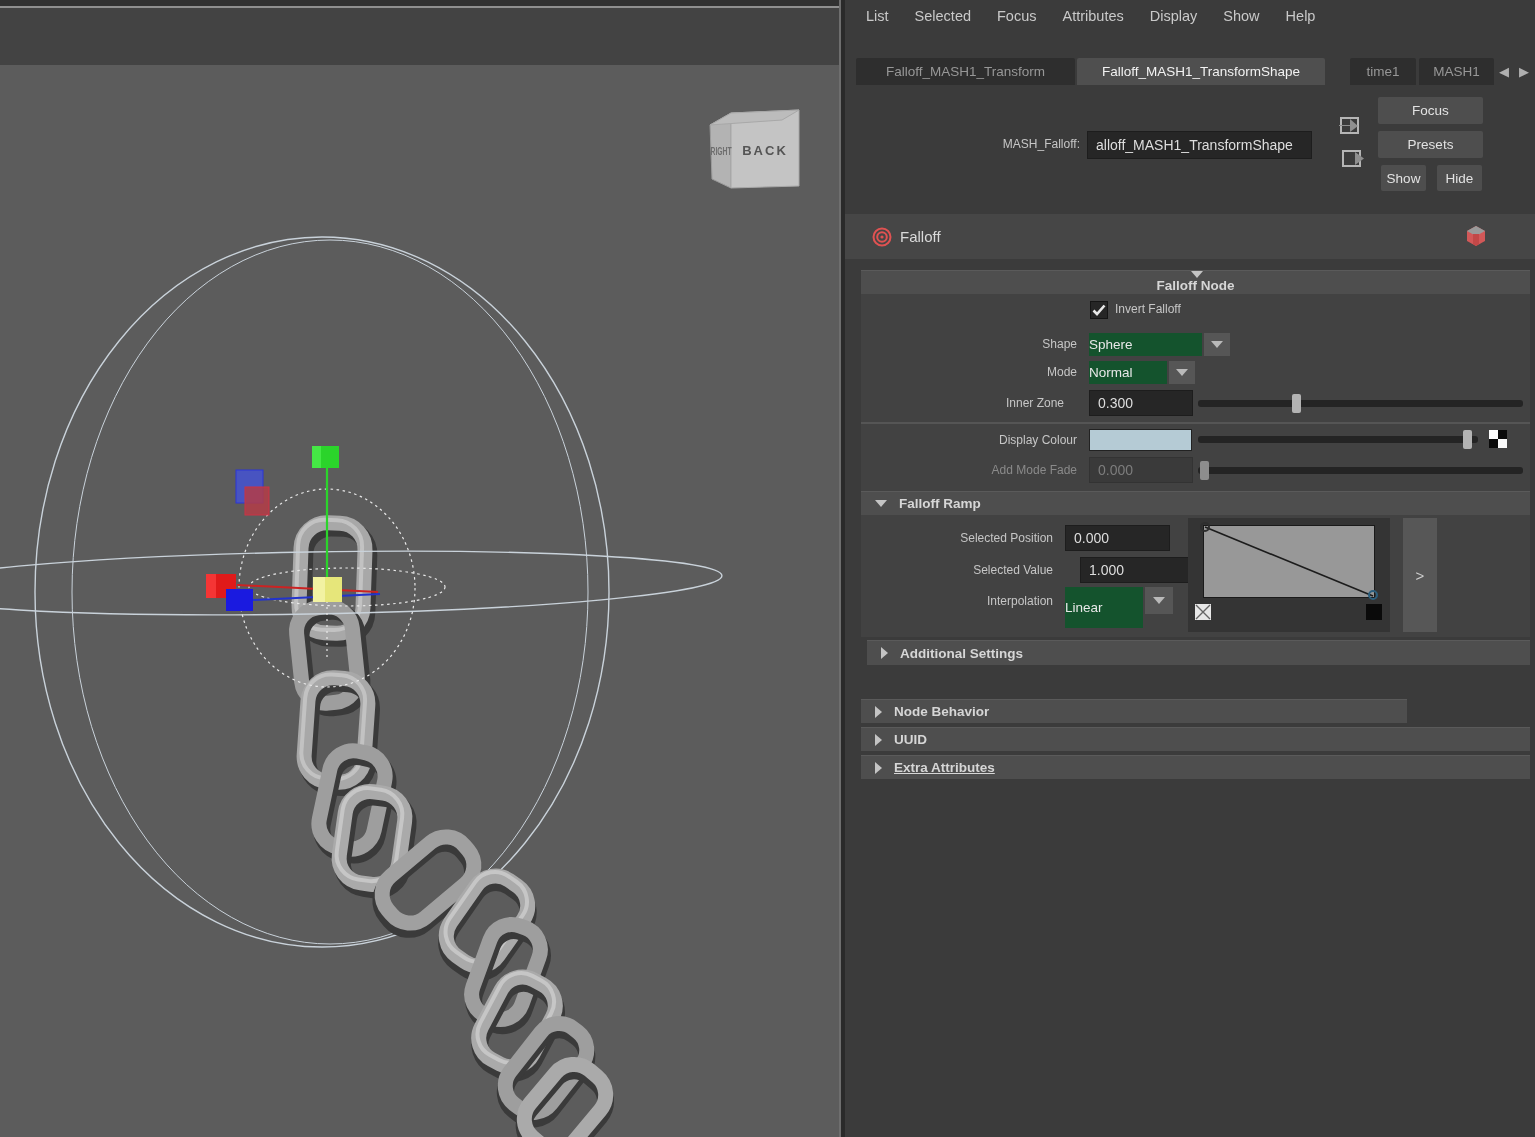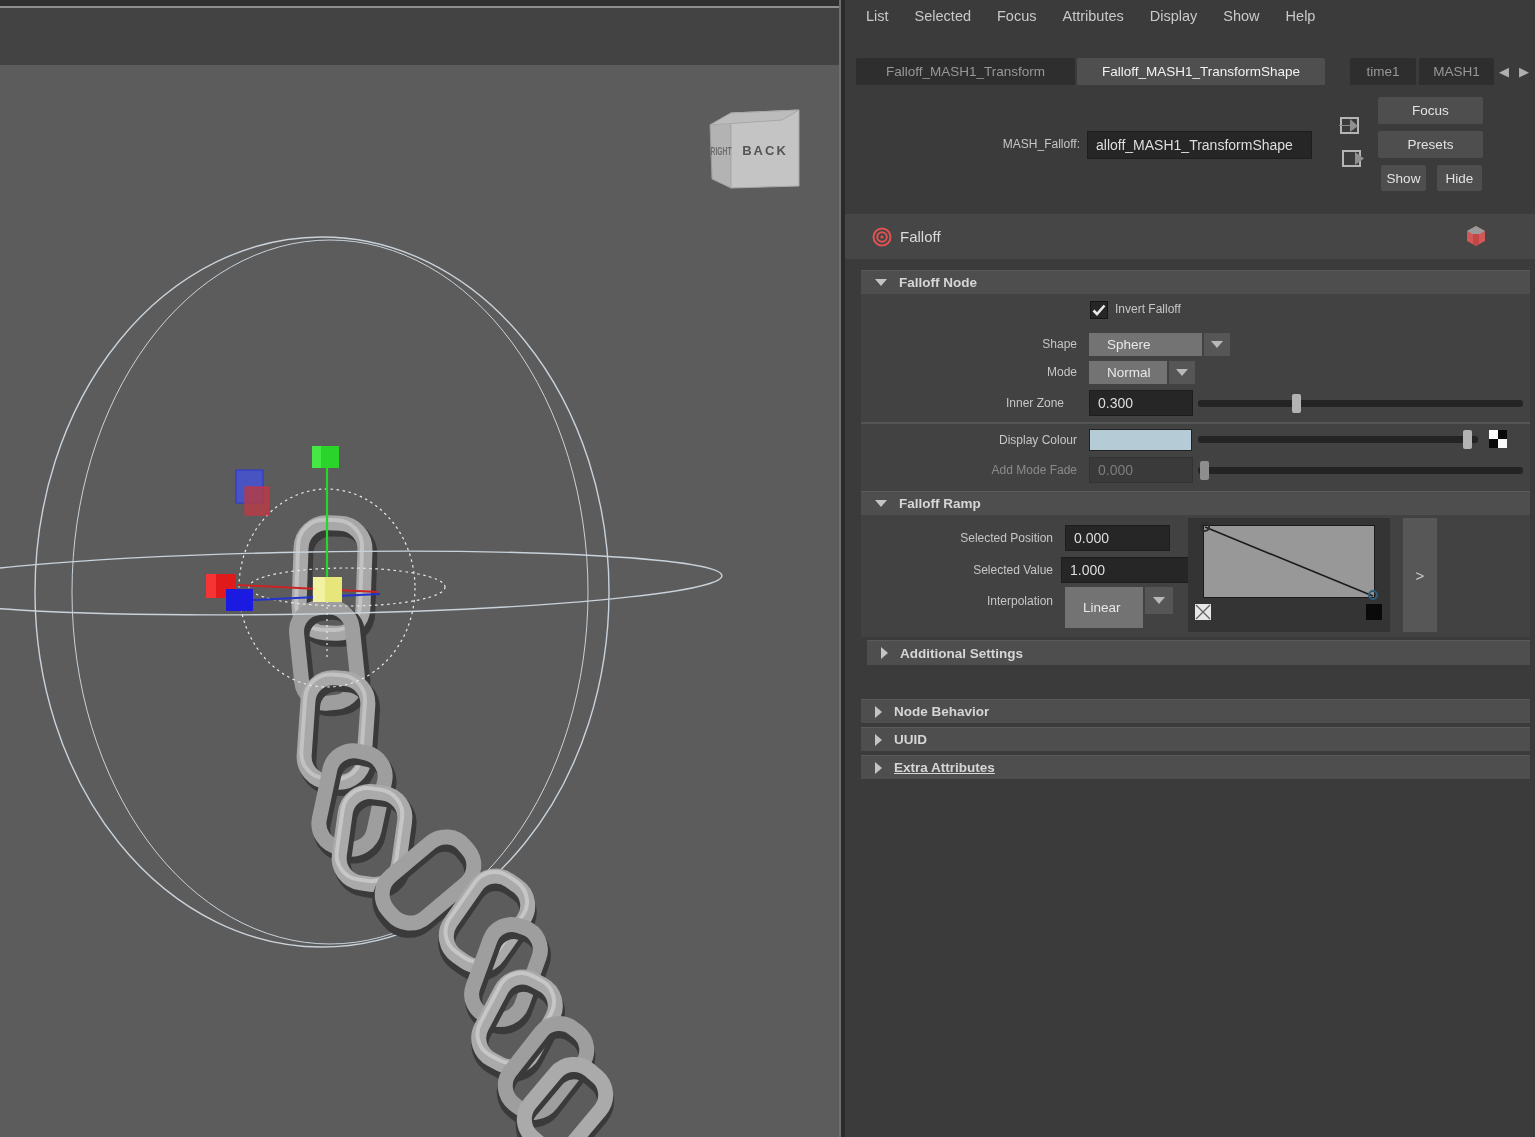--- a/index.html
+++ b/index.html
@@ -55,22 +55,22 @@
   .sect .tri { margin:0 12px 0 14px; }
   .tri-down { width:0; height:0; border-left:6px solid transparent; border-right:6px solid transparent;
               border-top:7px solid #c4c4c4; }
   .tri-right { width:0; height:0; border-top:6px solid transparent; border-bottom:6px solid transparent;
                border-left:7px solid #c4c4c4; }
 
   .content { position:absolute; background:#424242; }
 
   .checkbox { position:absolute; width:18px; height:18px; background:#262626; border:1px solid #151515; }
 
-  .dd { position:absolute; background:#737373; color:#e8e8e8; font-size:13.5px;
-        display:flex; align-items:center; padding-left:18px; }
+  .dd { position:absolute; background:#14532d; color:#e8e8e8; font-size:13.5px;
+        display:flex; align-items:center; padding-left:0; }
   .dd-arrow { position:absolute; background:#565656; display:flex; align-items:center; justify-content:center; }
   .dd-arrow .t { width:0; height:0; border-left:6px solid transparent; border-right:6px solid transparent;
                  border-top:7px solid #b9b9b9; }
 
   .track { position:absolute; height:7px; background:#242424; border-radius:3px; }
   .handle { position:absolute; width:9px; height:19px; background:#b3b3b3; border-radius:2px; }
   .handle.dim { background:#8d8d8d; }
 
   .swatch { position:absolute; border:1px solid #222; }
   .checker { position:absolute; width:18px; height:18px;
@@ -249,21 +249,21 @@
     <svg class="abs" style="left:622px; top:12px;" width="18" height="20" viewBox="0 0 18 20">
       <polygon points="9,0 18,5 18,15 9,20 0,15 0,5" fill="#d25858"></polygon>
       <polygon points="9,0 18,5 9,10 0,5" fill="#9a9a9a"></polygon>
       <polygon points="6,8 12,8 12,18 9,20 6,18" fill="#c24848"></polygon>
     </svg>
     <div class="toggle">
       <div class="knob"></div>
     </div>
   </div>
 
-  <div class="sect" style="left:16px; top:270px; width:669px;">
+  <div class="sect" style="left:16px; top:270px; width:669px;flex-direction:column;">
     <span class="tri tri-down"></span>
     <span>Falloff Node</span>
   </div>
   <div class="content" style="left:16px; top:294px; width:669px; height:197px;"></div>
 
   <div class="checkbox" style="left:245px; top:301px;">
     <svg width="16" height="16" viewBox="0 0 16 16">
       <path d="M2.5 8.5 L6 12 L13.5 3.5" fill="none" stroke="#e8e8e8" stroke-width="2.6"></path>
     </svg>
   </div>
@@ -302,21 +302,21 @@
   <div class="sect" style="left:16px; top:491px; width:669px;">
     <span class="tri tri-down"></span>
     <span>Falloff Ramp</span>
   </div>
   <div class="content" style="left:16px; top:515px; width:669px; height:122px;"></div>
 
   <div class="label" style="left:8px; top:531px; width:200px;">Selected Position</div>
   <div class="field" style="left:220px; top:525px; width:105px; height:26px;">0.000</div>
 
   <div class="label" style="left:8px; top:563px; width:200px;">Selected Value</div>
-  <div class="field" style="left:216px; top:557px; width:129px; height:26px;">1.000</div>
+  <div class="field" style="left:235px; top:557px; width:129px; height:26px;">1.000</div>
 
   <div class="label" style="left:8px; top:594px; width:200px;">Interpolation</div>
   <div class="dd" style="left:220px; top:587px; width:78px; height:41px;">Linear</div>
   <div class="dd-arrow" style="left:300px; top:587px; width:28px; height:27px;">
     <span class="t"></span>
   </div>
 
   <div id="ramp-box">
     <div id="ramp-rect">
       <svg width="170" height="71" viewBox="0 0 170 71">
@@ -331,21 +331,21 @@
       </svg>
     </div>
     <div class="ramp-sq" style="left:178px; top:86px; background:#0a0a0a;"></div>
   </div>
   <button id="expand-btn">&gt;</button>
 
   <div class="sect" style="left:22px; top:640px; width:663px; height:25px;">
     <span class="tri tri-right"></span>
     <span>Additional Settings</span>
   </div>
-  <div class="sect" style="left:16px; top:699px; width:669px;">
+  <div class="sect" style="left:16px; top:699px; width:546px;">
     <span class="tri tri-right"></span>
     <span>Node Behavior</span>
   </div>
   <div class="sect" style="left:16px; top:727px; width:669px;">
     <span class="tri tri-right"></span>
     <span>UUID</span>
   </div>
   <div class="sect" style="left:16px; top:755px; width:669px;text-decoration:underline;">
     <span class="tri tri-right"></span>
     <span>Extra Attributes</span>

